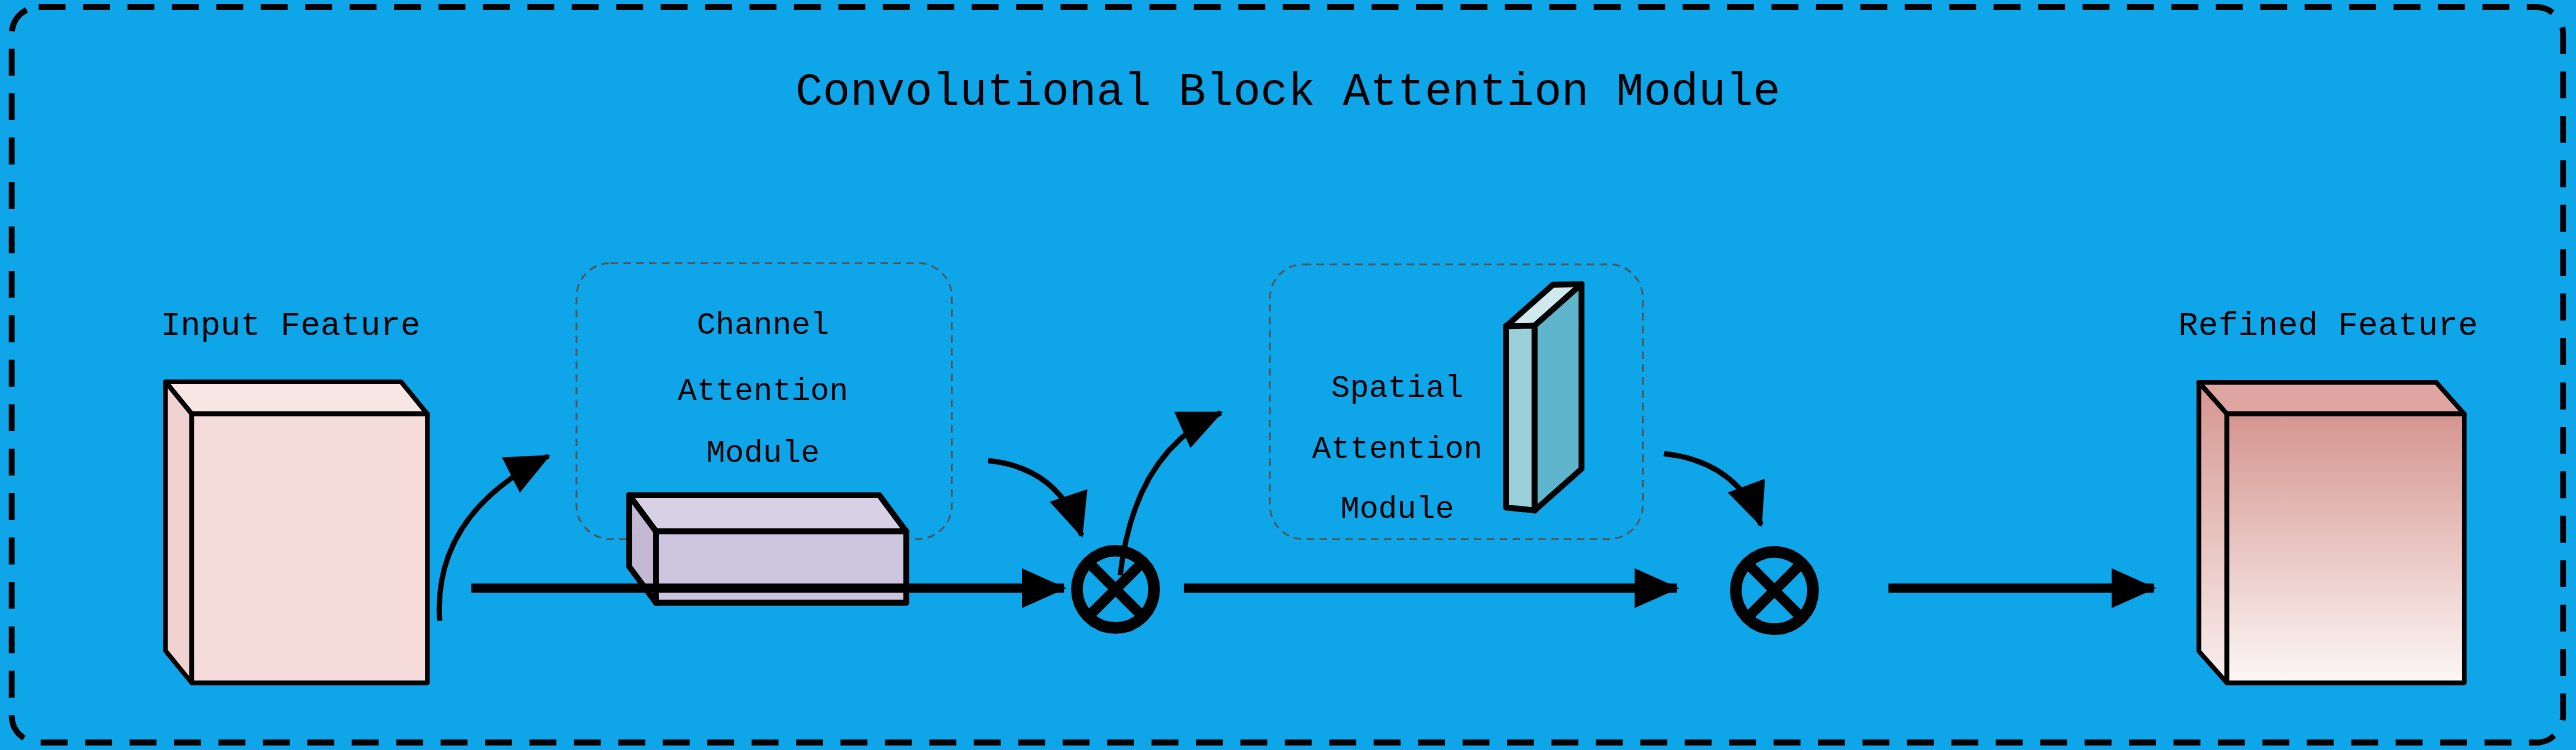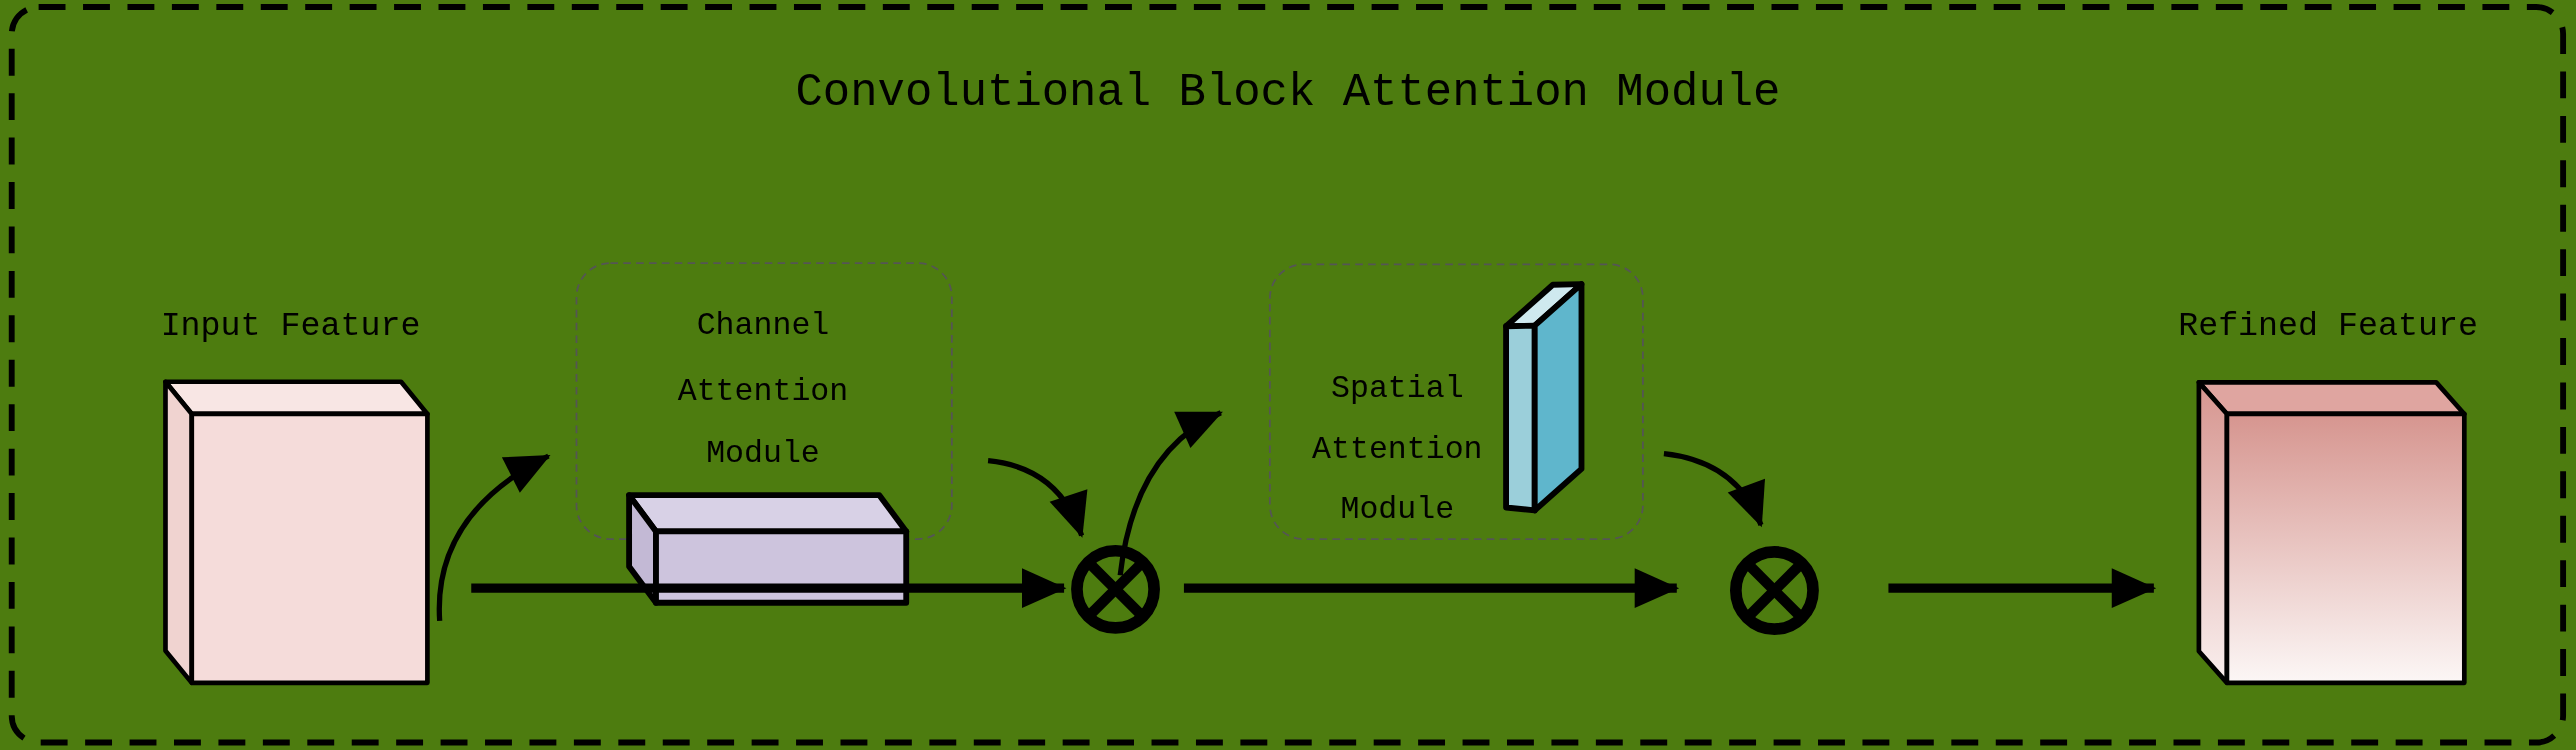--- a/index.html
+++ b/index.html
@@ -2,21 +2,21 @@
 <html style="font-size:9.4px"><head>
 <meta charset="utf-8">
 <style>
   html, body {
     margin: 0;
     padding: 0;
     background: #ffffff;
   }
   .diagram-wrap {
     width: 100%;
-    background: #4d7c0f;
+    background: #0ea5e9;
     text-align: right;
   }
   svg {
     display: block;
     width: 100%;
     height: auto;
   }
   text {
     font-family: "Liberation Mono", "DejaVu Sans Mono", monospace;
     fill: #000000;

